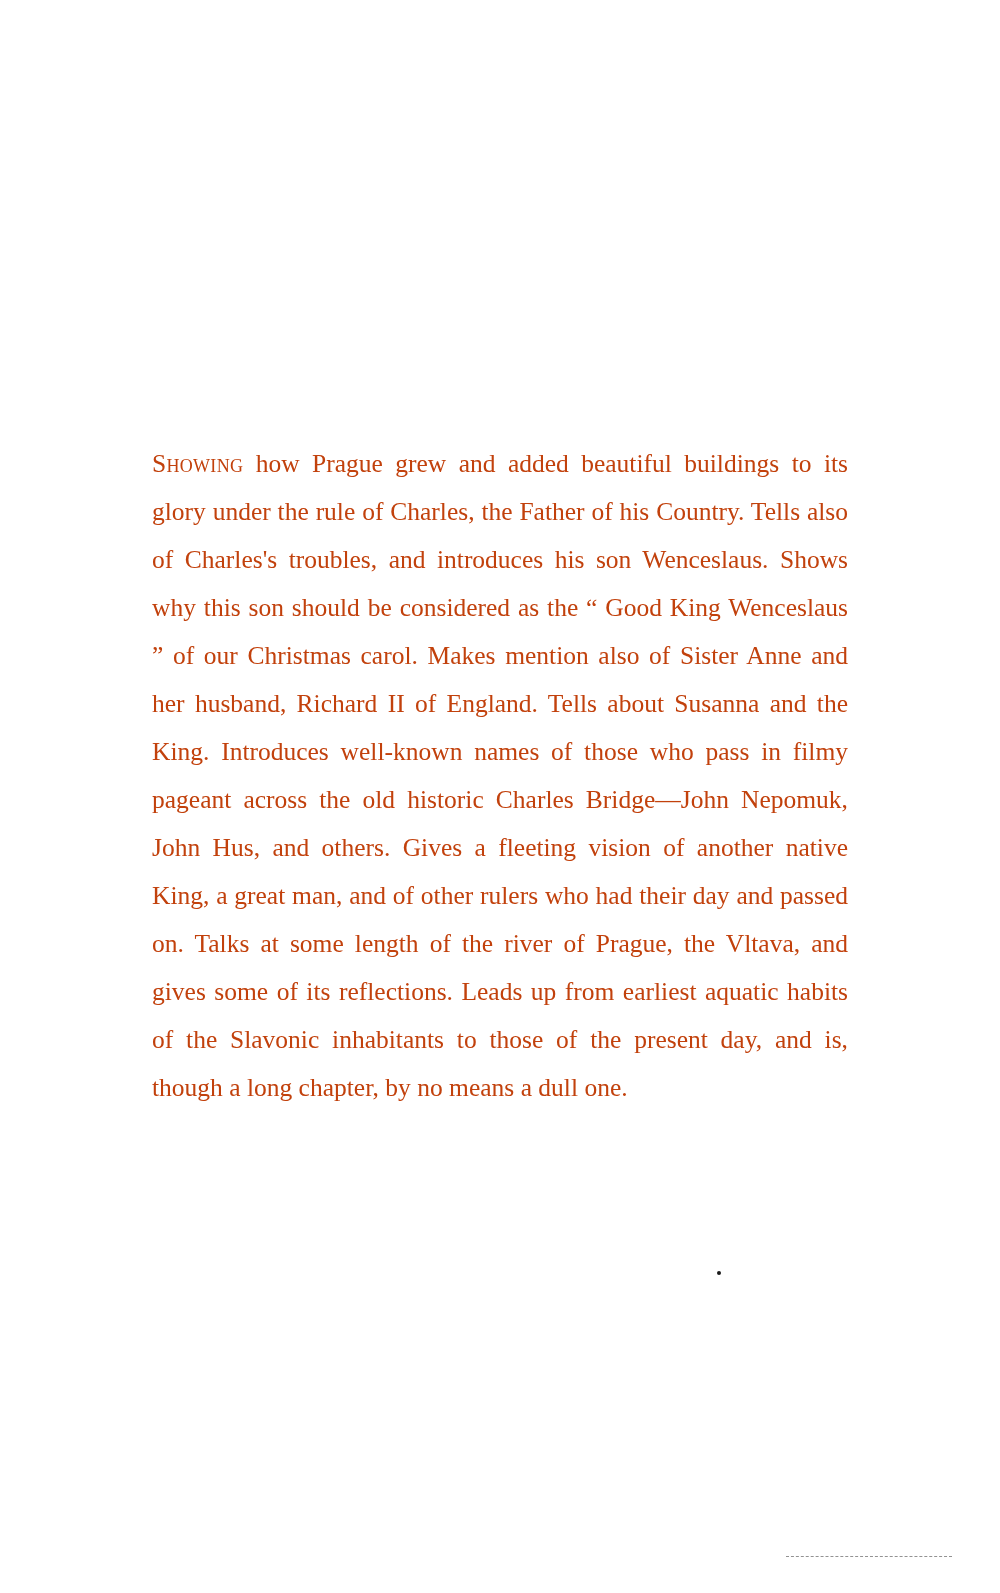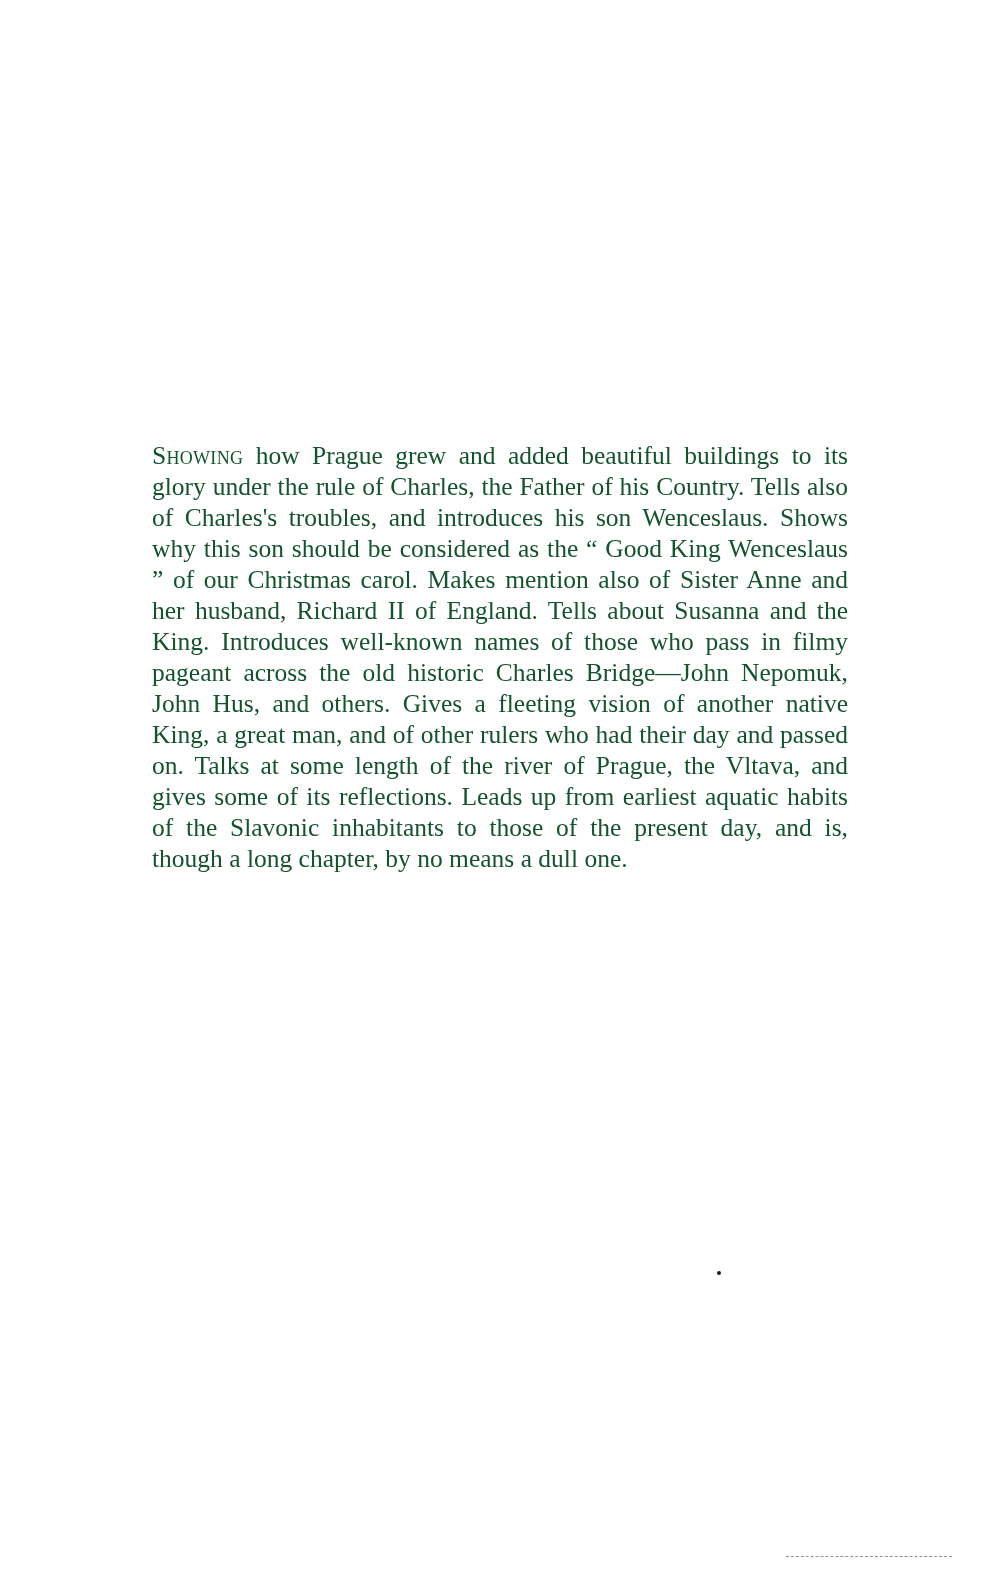--- a/index.html
+++ b/index.html
@@ -14,22 +14,22 @@
     background: #ffffff;
     overflow: hidden;
   }
   .text-block {
     position: absolute;
     left: 152px;
     top: 440px;
     width: 696px;
     font-family: "Liberation Serif", serif;
     font-size: 25.5px;
-    line-height: 31px;
-    color: #14532d;
+    line-height: 48px;
+    color: #c2410c;
     text-align: justify;
     text-justify: inter-word;
     hyphens: none;
   }
   .text-block p {
     margin: 0;
   }
   .smallcaps {
     font-variant: small-caps;
     letter-spacing: 0.3px;

